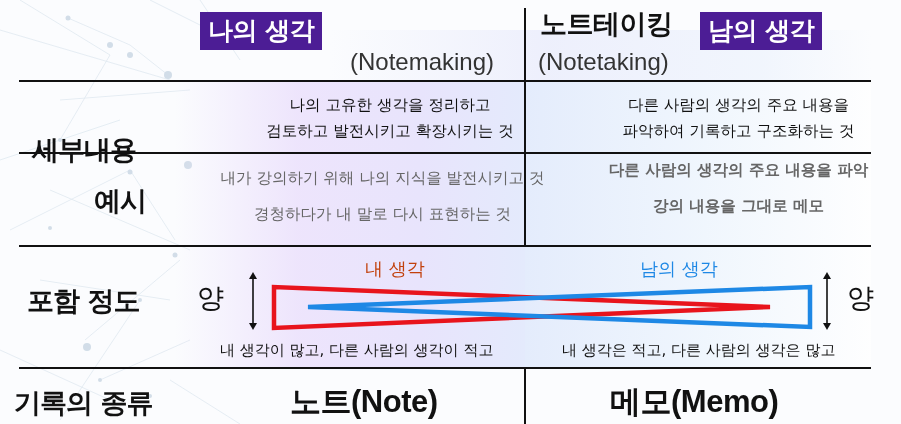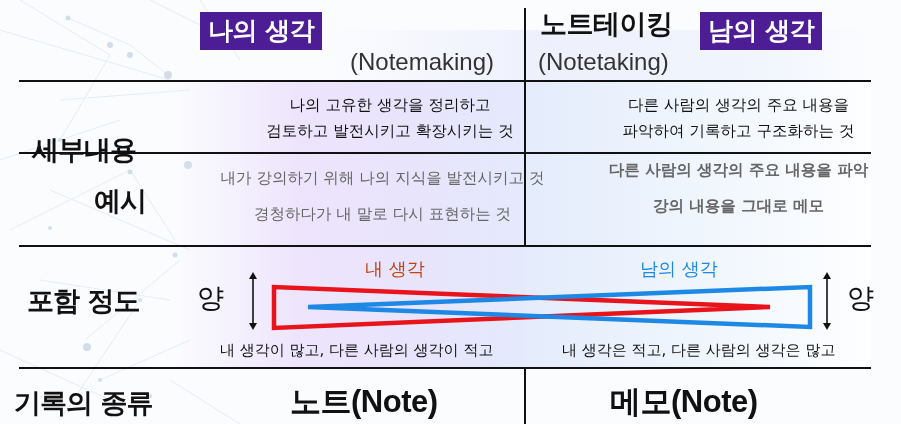--- a/index.html
+++ b/index.html
@@ -144,14 +144,14 @@
     <polygon points="274,287 274,328 770,307" fill="none" stroke="#e8141c" stroke-width="4.5" stroke-linejoin="miter"></polygon>
 
     <polygon points="810,287 810,327 308,307" fill="none" stroke="#1e88e5" stroke-width="4.5" stroke-linejoin="miter"></polygon>
   </svg>
 
   <div class="abs caption" style="left:188px; top:341px;margin-left:32px;">내 생각이 많고, 다른 사람의 생각이 적고</div>
   <div class="abs caption" style="left:562px; top:341px;">내 생각은 적고, 다른 사람의 생각은 많고</div>
 
   <div class="abs row-label" style="left:14px; top:385px;">기록의 종류</div>
   <div class="abs bigword" style="left:276px; top:381px;margin-left:14px;">노트(Note)</div>
-  <div class="abs bigword" style="left:610px; top:381px;">메모(Note)</div>
+  <div class="abs bigword" style="left:610px; top:381px;">메모(Memo)</div>
 </div>
 
 </body></html>

